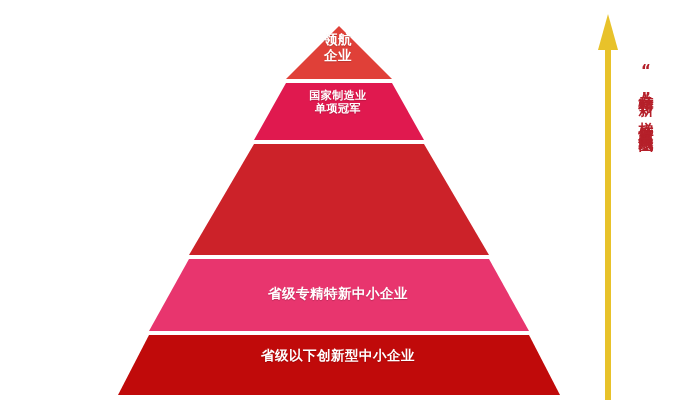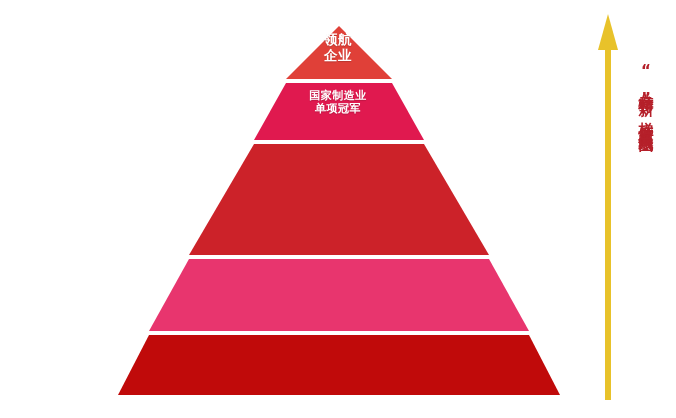--- a/index.html
+++ b/index.html
@@ -102,21 +102,23 @@
     <polygon points="286,79 392,79 339,26" fill="#E04038"></polygon>
   </svg>
 
   <div class="tier-label" id="label-tier-1">领航
 企业</div>
 
   <div class="tier-label" id="label-tier-2">国家制造业
 单项冠军</div>
 
 
+  <div class="tier-label" id="label-tier-4">省级专精特新中小企业</div>
 
+  <div class="tier-label" id="label-tier-5">省级以下创新型中小企业</div>
 
   <svg id="axis-arrow" viewBox="0 0 22 386">
     <rect x="8" y="34" width="6" height="352" fill="#E8C22A"></rect>
     <polygon points="11,0 21,36 1,36" fill="#E8C22A"></polygon>
   </svg>
 
   <div id="vertical-caption">“专精特新”梯度培育发展路线图</div>
 
 </div>
 

